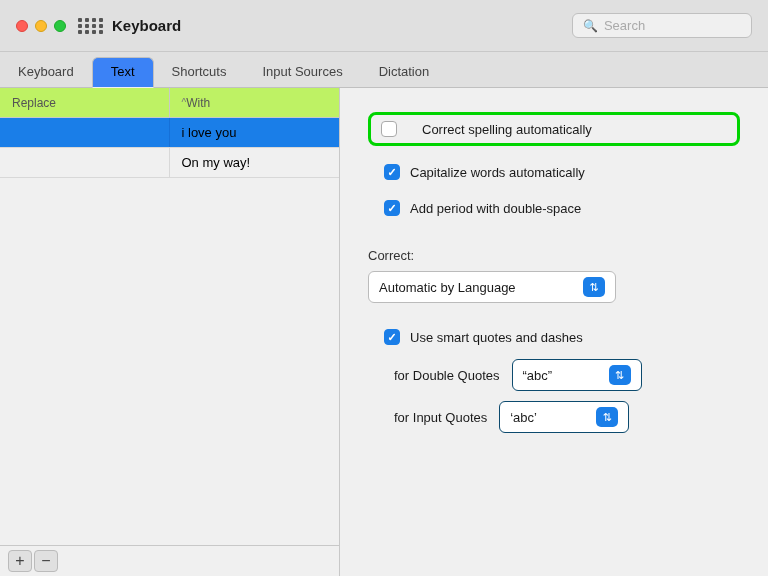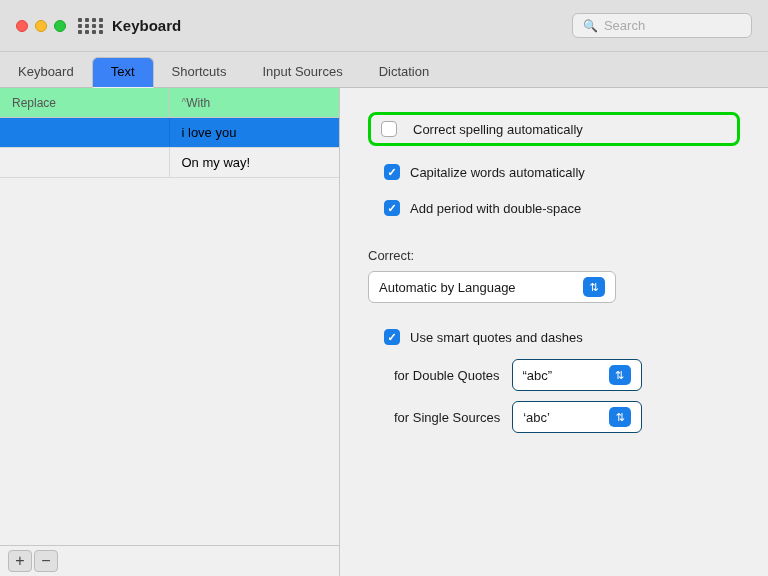--- a/index.html
+++ b/index.html
@@ -108,21 +108,21 @@
     
     .left-panel {
       width: 340px;
       border-right: 1px solid #c8c8c8;
       display: flex;
       flex-direction: column;
     }
     .table-header {
       display: flex;
       border-bottom: 1px solid #c8c8c8;
-      background: #86efac;
+      background: #bef264;
       height: 30px;
     }
     .col-replace {
       width: 50%;
       padding: 6px 12px;
       font-size: 12px;
       color: #555;
       border-right: 1px solid #c8c8c8;
       display: flex;
       align-items: center;
@@ -230,21 +230,21 @@
       color: #1a1a1a;
     }
 
     
     .highlight-box {
       border: 3px solid #00d400;
       border-radius: 8px;
       padding: 6px 10px;
       display: flex;
       align-items: center;
-      gap: 16px;
+      gap: 25px;
       margin-bottom: 2px;
     }
 
     .section-label {
       font-size: 13px;
       color: #333;
       margin-top: 8px;
     }
 
     
@@ -424,21 +424,21 @@
         <span class="row-label">for Double Quotes</span>
         <div class="small-dropdown">
           <span class="dropdown-text">“abc”</span>
           <div class="dropdown-arrow-btn">
             <span>⇅</span>
           </div>
         </div>
       </div>
 
       <div class="row-with-dropdown" style="margin-top: 10px; margin-left: 26px;">
-        <span class="row-label">for Single Sources</span>
+        <span class="row-label">for Input Quotes</span>
         <div class="small-dropdown">
           <span class="dropdown-text">‘abc’</span>
           <div class="dropdown-arrow-btn">
             <span>⇅</span>
           </div>
         </div>
       </div>
     </div>
 
   </div>

